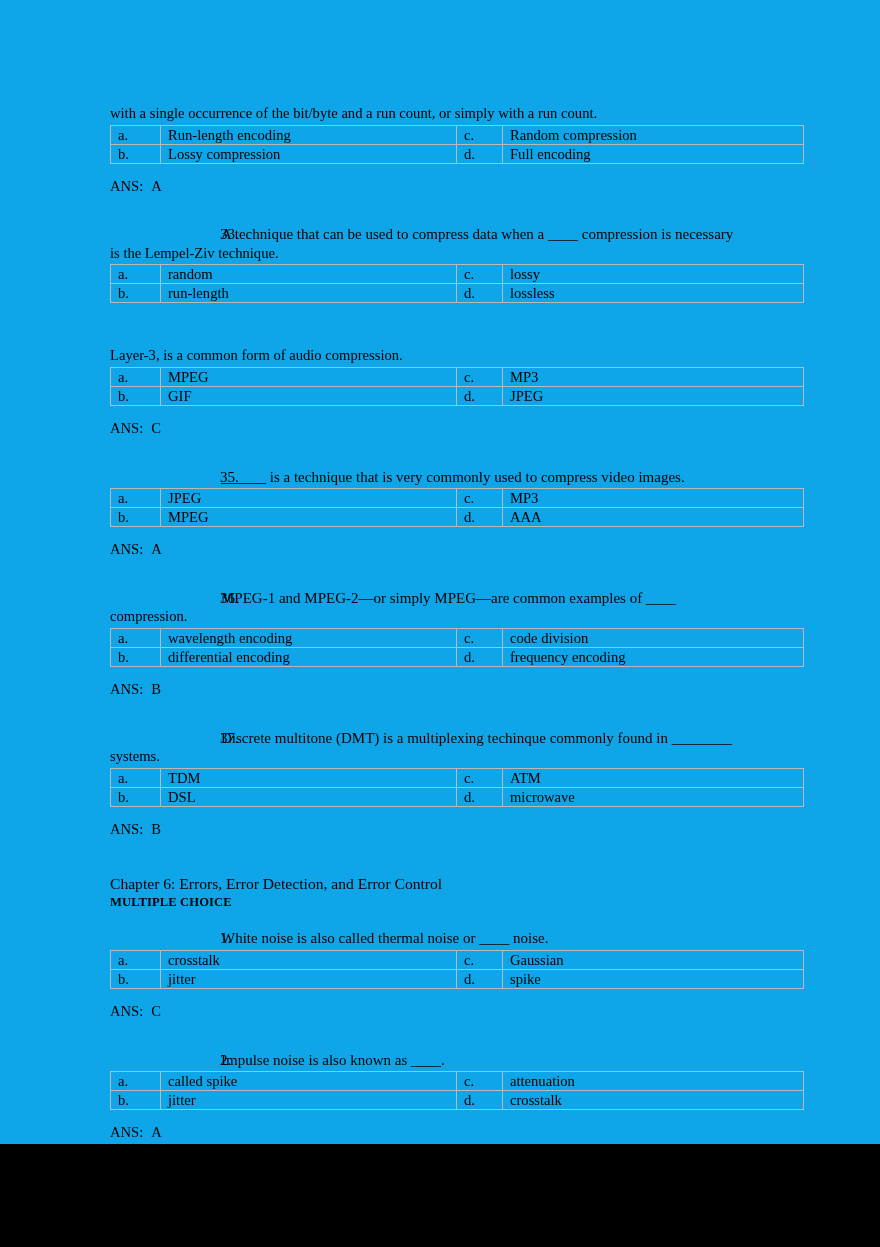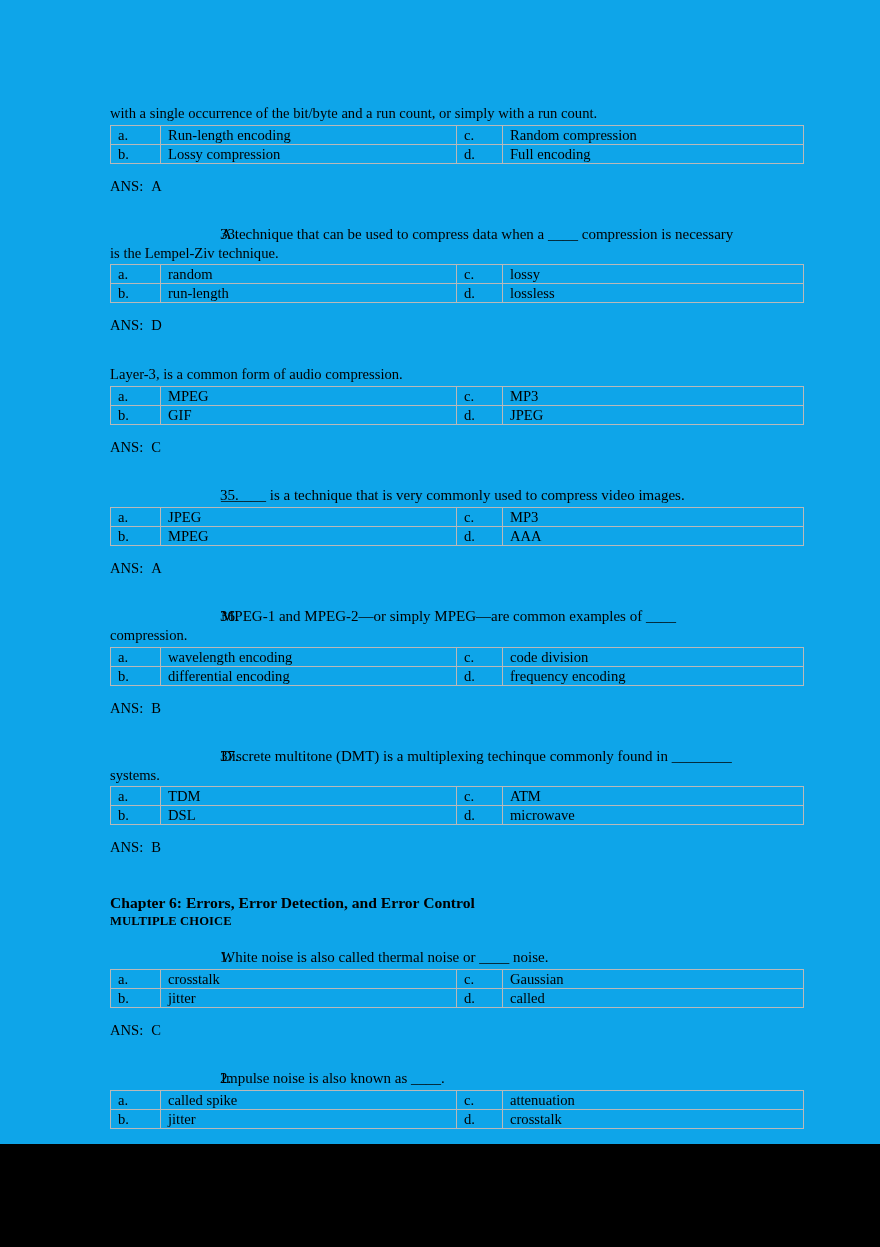--- a/index.html
+++ b/index.html
@@ -67,21 +67,21 @@
   }
 
   .gap-sm { height: 13px; }
   .gap-md { height: 18px; }
   .gap-lg { height: 30px; }
   .gap-xl { height: 36px; }
 
   .chapter-heading {
     font-size: 15.6px;
     line-height: 20px;
-    font-weight: bold;
+    font-weight: normal;
     margin: 0;
   }
   .section-heading {
     font-size: 12.6px;
     line-height: 17px;
     font-weight: bold;
     margin: 0;
     letter-spacing: 0.1px;
   }
 
@@ -150,21 +150,20 @@
     <tr>
       <td class="key">b.</td>
       <td class="val-l">run-length</td>
       <td class="key2">d.</td>
       <td class="val-r">lossless</td>
     </tr>
   </tbody>
     </table>
 
   <div class="gap-sm"></div>
-  <p class="ans"><span class="ans-label">ANS:</span><span class="ans-val">D</span></p>
 
   <div class="gap-lg"></div>
 
   <p class="body-line">Layer-3, is a common form of audio compression.</p>
 
   <table class="options">
     <tbody>
         <tr>
       <td class="key">a.</td>
       <td class="val-l">MPEG</td>
@@ -271,21 +270,21 @@
         <tr>
       <td class="key">a.</td>
       <td class="val-l">crosstalk</td>
       <td class="key2">c.</td>
       <td class="val-r">Gaussian</td>
     </tr>
     <tr>
       <td class="key">b.</td>
       <td class="val-l">jitter</td>
       <td class="key2">d.</td>
-      <td class="val-r">called</td>
+      <td class="val-r">spike</td>
     </tr>
   </tbody>
     </table>
 
   <div class="gap-sm"></div>
   <p class="ans"><span class="ans-label">ANS:</span><span class="ans-val">C</span></p>
 
   <div class="gap-lg"></div>
 
   <p class="question"><span class="qnum">2.</span><span>Impulse noise is also known as ____.</span></p>

